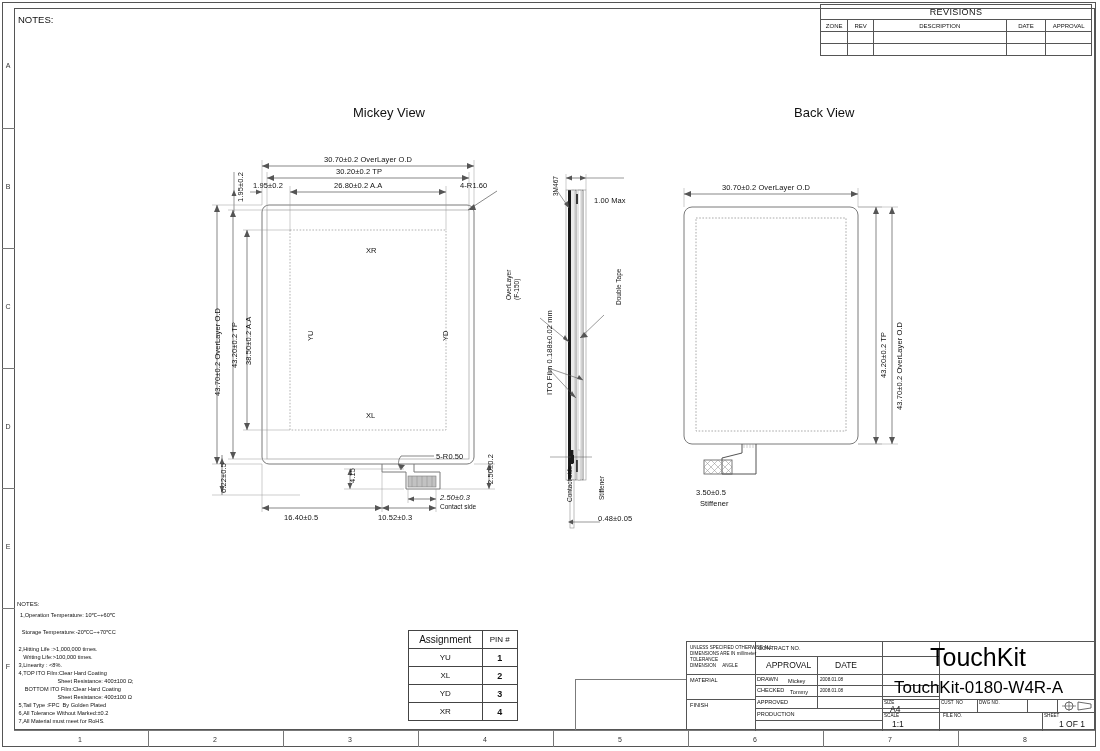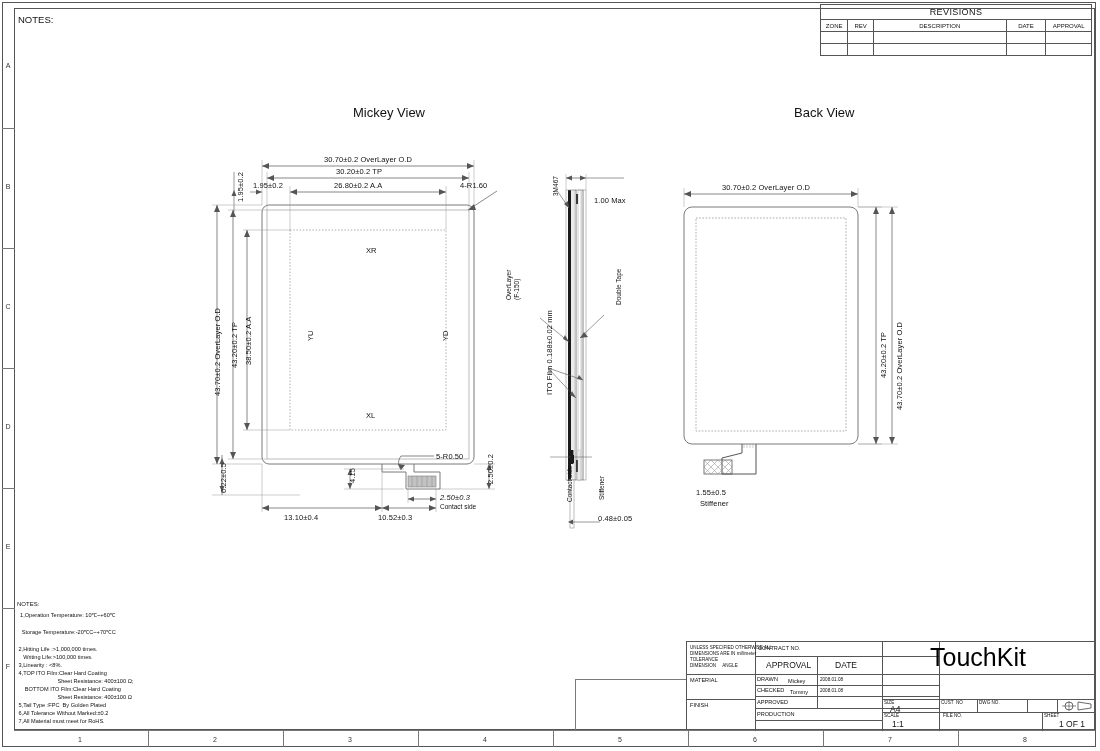--- a/index.html
+++ b/index.html
@@ -226,21 +226,21 @@
   <div class="dimtxt rot" style="left:213px;top:396px;">43.70±0.2 OverLayer O.D</div>
   <div class="dimtxt rot" style="left:230px;top:368px;">43.20±0.2 TP</div>
   <div class="dimtxt rot" style="left:244px;top:365px;">38.50±0.2 A.A</div>
   <div class="dimtxt rot" style="left:219px;top:493px;">6.22±0.5</div>
 
   <div class="dimtxt" style="left:436px;top:452px;">5-R0.50</div>
   <div class="dimtxt rot" style="left:348px;top:483px;">4.15</div>
   <div class="dimtxt rot" style="left:486px;top:484px;">2.50±0.2</div>
   <div class="dimtxt" style="left:440px;top:493px;font-style:italic;">2.50±0.3</div>
   <div class="lbl-sm" style="left:440px;top:503px;">Contact side</div>
-  <div class="dimtxt" style="left:284px;top:513px;">13.10±0.4</div>
+  <div class="dimtxt" style="left:284px;top:513px;">16.40±0.5</div>
   <div class="dimtxt" style="left:378px;top:513px;">10.52±0.3</div>
 
   <div class="dimtxt" style="left:366px;top:246px;">XR</div>
   <div class="dimtxt rot" style="left:306px;top:341px;">YU</div>
   <div class="dimtxt rot" style="left:441px;top:341px;">YD</div>
   <div class="dimtxt" style="left:366px;top:411px;">XL</div>
 
   <svg style="left:500px;top:150px;width:180px;height:380px;" viewBox="0 0 180 380">
 
     <rect x="68" y="40" width="3" height="290" fill="#1a1a1a"></rect>
@@ -349,37 +349,61 @@
       <line x1="84" y1="294" x2="84" y2="298"></line>
         <line x1="87" y1="294" x2="87" y2="298"></line>
       <line x1="90" y1="294" x2="90" y2="298"></line>
         <line x1="93" y1="294" x2="93" y2="298"></line>
     </g>
   </svg>
 
   <div class="dimtxt" style="left:722px;top:183px;">30.70±0.2 OverLayer O.D</div>
   <div class="dimtxt rot" style="left:879px;top:378px;">43.20±0.2 TP</div>
   <div class="dimtxt rot" style="left:895px;top:410px;">43.70±0.2 OverLayer O.D</div>
-  <div class="dimtxt" style="left:696px;top:488px;">1.55±0.5</div>
+  <div class="dimtxt" style="left:696px;top:488px;">3.50±0.5</div>
   <div class="dimtxt" style="left:700px;top:499px;">Stiffener</div>
 
   <div class="notes-bl" style="left:17px;top:600px;font-size:6px;">NOTES:</div>
   <div class="notes-bl" style="left:17px;top:611px;">  1,Operation Temperature: 10℃~+60℃</div>
   <div class="notes-bl" style="left:17px;top:628px;">   Storage Temperature:-20℃C~+70℃C</div>
   <div class="notes-bl" style="left:17px;top:645px;"> 2,Hitting Life :&gt;1,000,000 times.</div>
   <div class="notes-bl" style="left:17px;top:653px;">    Writing Life:&gt;100,000 times.</div>
   <div class="notes-bl" style="left:17px;top:661px;"> 3,Linearity : &lt;8%.</div>
   <div class="notes-bl" style="left:17px;top:669px;"> 4,TOP ITO Film:Clear Hard Coating</div>
   <div class="notes-bl" style="left:17px;top:677px;">                          Sheet Resistance: 400±100 Ω;</div>
   <div class="notes-bl" style="left:17px;top:685px;">     BOTTOM ITO Film:Clear Hard Coating</div>
   <div class="notes-bl" style="left:17px;top:693px;">                          Sheet Resistance: 400±100 Ω</div>
   <div class="notes-bl" style="left:17px;top:701px;"> 5,Tail Type :FPC  By Golden Plated</div>
   <div class="notes-bl" style="left:17px;top:709px;"> 6,All Tolerance Without Marked:±0.2</div>
   <div class="notes-bl" style="left:17px;top:717px;"> 7,All Material must meet for RoHS.</div>
 
+  <table class="asg">
+    <tbody>
+        <tr>
+      <th class="a" style="width:74px">Assignment</th>
+      <th class="p" style="width:36px">PIN #</th>
+    </tr>
+    <tr>
+      <td>YU</td>
+      <td class="num">1</td>
+    </tr>
+    <tr>
+      <td>XL</td>
+      <td class="num">2</td>
+    </tr>
+    <tr>
+      <td>YD</td>
+      <td class="num">3</td>
+    </tr>
+    <tr>
+      <td>XR</td>
+      <td class="num">4</td>
+    </tr>
+  </tbody>
+    </table>
 
   <div class="hl" style="left:575px;top:679px;width:111px;"></div>
   <div class="vl" style="left:575px;top:679px;height:51px;"></div>
 
   <div class="tb">
 
     <div class="cell bl" style="left:68px;top:0;width:1px;height:89px;"></div>
     <div class="cell bl" style="left:195px;top:0;width:1px;height:89px;"></div>
     <div class="cell bl" style="left:252px;top:0;width:1px;height:70px;"></div>
 
@@ -416,20 +440,21 @@
     <div class="t6" style="position:absolute;left:70px;top:34px;">DRAWN</div>
     <div class="t6" style="position:absolute;left:101px;top:36px;">Mickey</div>
     <div class="t5" style="position:absolute;left:133px;top:35px;">2008.01.08</div>
     <div class="t6" style="position:absolute;left:70px;top:45px;">CHECKED</div>
     <div class="t6" style="position:absolute;left:103px;top:47px;">Tommy</div>
     <div class="t5" style="position:absolute;left:133px;top:46px;">2008.01.08</div>
     <div class="t6" style="position:absolute;left:70px;top:57px;">APPROVED</div>
     <div class="t6" style="position:absolute;left:70px;top:69px;">PRODUCTION</div>
 
     <div class="brandbig" style="position:absolute;left:243px;top:1px;">TouchKit</div>
+    <div class="brandsub" style="position:absolute;left:207px;top:36px;">TouchKit-0180-W4R-A</div>
 
     <div class="t5" style="position:absolute;left:197px;top:58px;">SIZE</div>
     <div class="t8" style="position:absolute;left:203px;top:62px;">A4</div>
     <div class="t5" style="position:absolute;left:254px;top:58px;">CUST  NO</div>
     <div class="t5" style="position:absolute;left:292px;top:58px;">DWG NO.</div>
     <div class="t5" style="position:absolute;left:197px;top:71px;">SCALE</div>
     <div class="t8" style="position:absolute;left:205px;top:77px;">1:1</div>
     <div class="t5" style="position:absolute;left:256px;top:71px;">FILE NO.</div>
     <div class="t5" style="position:absolute;left:357px;top:71px;">SHEET</div>
     <div class="t8" style="position:absolute;left:372px;top:77px;">1 OF 1</div>

